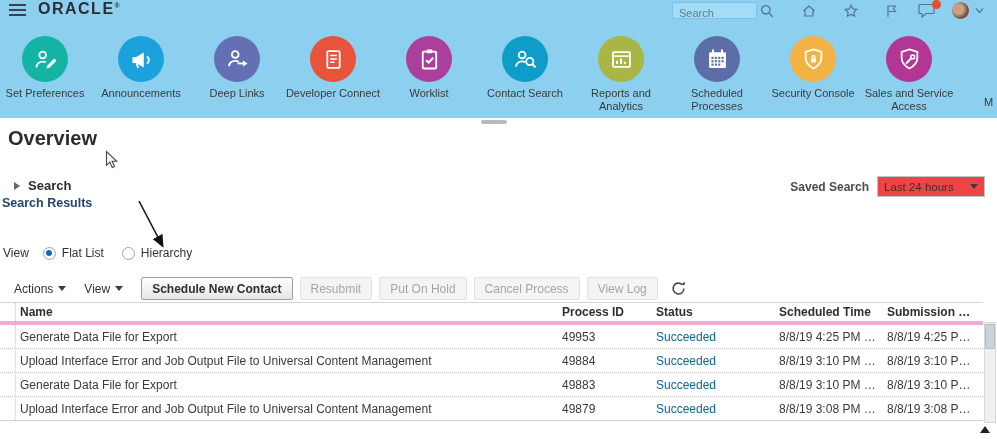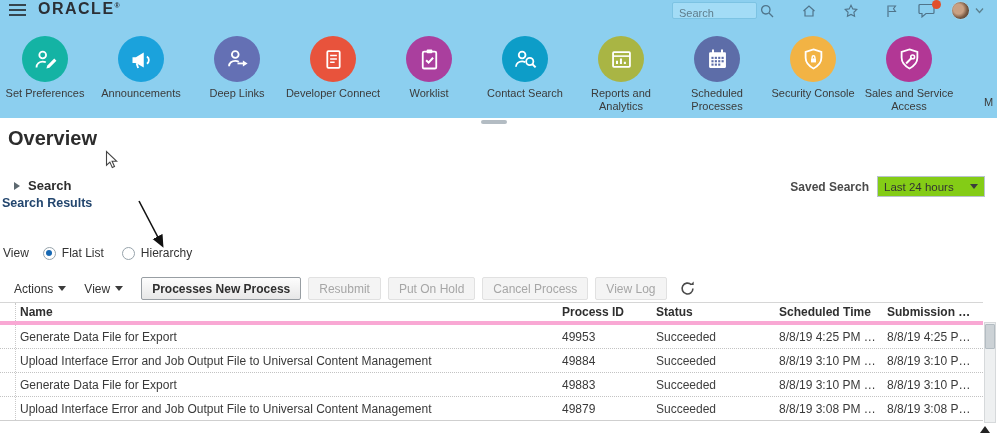--- a/index.html
+++ b/index.html
@@ -36,21 +36,21 @@
   
   .grip { position:absolute; left:481px; top:120px; width:26px; height:4px; border-radius:2px; background:#b3bcc3; cursor:pointer; }
   .page-title { position:absolute; left:8px; top:127px; font-size:20px; font-weight:bold; color:#2c2c2c; }
 
   .search-expander { position:absolute; left:14px; top:178px; display:flex; align-items:center; cursor:pointer; }
   .tri-right { width:0; height:0; border-left:6px solid #5d6970; border-top:4.5px solid transparent; border-bottom:4.5px solid transparent; }
   .search-expander .lbl { margin-left:8px; font-size:13px; font-weight:bold; color:#2e2e2e; }
 
   .saved-search { position:absolute; right:12px; top:176px; display:flex; align-items:center; }
   .saved-search .lbl { font-size:12px; font-weight:600; color:#4a4a4a; margin-right:8px; }
-  .ss-select { width:108px; height:21px; background:#84cc16; border:1px solid #b9c4cc; display:flex; align-items:center; justify-content:space-between; padding:0 6px; font-size:11.5px; color:#333; cursor:pointer; }
+  .ss-select { width:108px; height:21px; background:#ef4444; border:1px solid #b9c4cc; display:flex; align-items:center; justify-content:space-between; padding:0 6px; font-size:11.5px; color:#333; cursor:pointer; }
   .ss-caret { width:0; height:0; border-top:5px solid #3c3c3c; border-left:4px solid transparent; border-right:4px solid transparent; }
 
   .results-title { position:absolute; left:2px; top:196px; font-size:12.5px; font-weight:bold; color:#23466e; }
 
   .view-row { position:absolute; left:3px; top:246px; display:flex; align-items:center; font-size:12px; color:#333; }
   .view-row .lbl { margin-right:14px; }
   .radio-opt { display:flex; align-items:center; margin-right:18px; cursor:pointer; }
   .radio-circle { width:13px; height:13px; border-radius:50%; border:1px solid #97a3ab; background:#fff; margin-right:6px; position:relative; }
   .radio-circle.sel::after { content:""; position:absolute; left:2.5px; top:2.5px; width:6px; height:6px; border-radius:50%; background:#1768b3; }
 
@@ -65,21 +65,21 @@
 
   
   .tbl { position:absolute; left:0px; top:302px; width:983px; }
   .trow { display:grid; grid-template-columns:16px 1fr 94px 123px 108px 96px; align-items:center; }
   .thead { height:23px; border-top:1px solid #d6d6d6; border-bottom:4px solid #f9a8d4; font-weight:bold; font-size:12px; color:#2f2f2f; }
   .tbody .trow { height:24px; border-bottom:1px dotted #c3c3c3; font-size:12px; color:#3a3a3a; background:#fff; cursor:pointer; }
   .tbody .trow:last-child { border-bottom:1px solid #cfcfcf; }
   .cell { overflow:hidden; white-space:nowrap; text-overflow:ellipsis; padding-right:6px; }
   .cell.sel { height:100%; border-right:1px dotted #c9c9c9; }
   .cell.name { padding-left:4px; }
-  .status-link { color:#404040; text-decoration:none; cursor:pointer; }
+  .status-link { color:#0369a1; text-decoration:none; cursor:pointer; }
 
   
   .vscroll { position:absolute; right:1px; top:322px; width:12px; height:101px; background:#eef0f1; border:1px solid #d6d9db; }
   .vthumb { position:absolute; left:0px; top:1px; width:10px; height:25px; background:#ccd2d6; border:1px solid #b3bcc2; border-radius:1px; cursor:pointer; }
   .corner-arrow { position:absolute; left:980px; top:426px; width:0; height:0; border-bottom:7px solid #222; border-left:5px solid transparent; border-right:5px solid transparent; }
 
   
   .cursor { position:absolute; left:105px; top:150px; pointer-events:none; }
   .anno-arrow { position:absolute; left:130px; top:195px; pointer-events:none; }
 </style>
@@ -281,21 +281,21 @@
 
 <div class="toolbar">
   <span class="menu">
     <span>Actions</span>
       <span class="caret"></span>
   </span>
   <span class="menu">
     <span>View</span>
       <span class="caret"></span>
   </span>
-  <button class="btn primary">Processes New Process</button>
+  <button class="btn primary">Schedule New Contact</button>
   <button class="btn disabled">Resubmit</button>
   <button class="btn disabled">Put On Hold</button>
   <button class="btn disabled">Cancel Process</button>
   <button class="btn disabled">View Log</button>
   <svg class="refresh" viewBox="0 0 16 16">
     <path d="M13.1 8a5.1 5.1 0 1 1-1.6-3.7" fill="none" stroke="#4a4a4a" stroke-width="1.5"></path>
     <path d="M13.8 1.4v3.4h-3.4z" fill="#4a4a4a"></path>
   </svg>
 </div>
 

